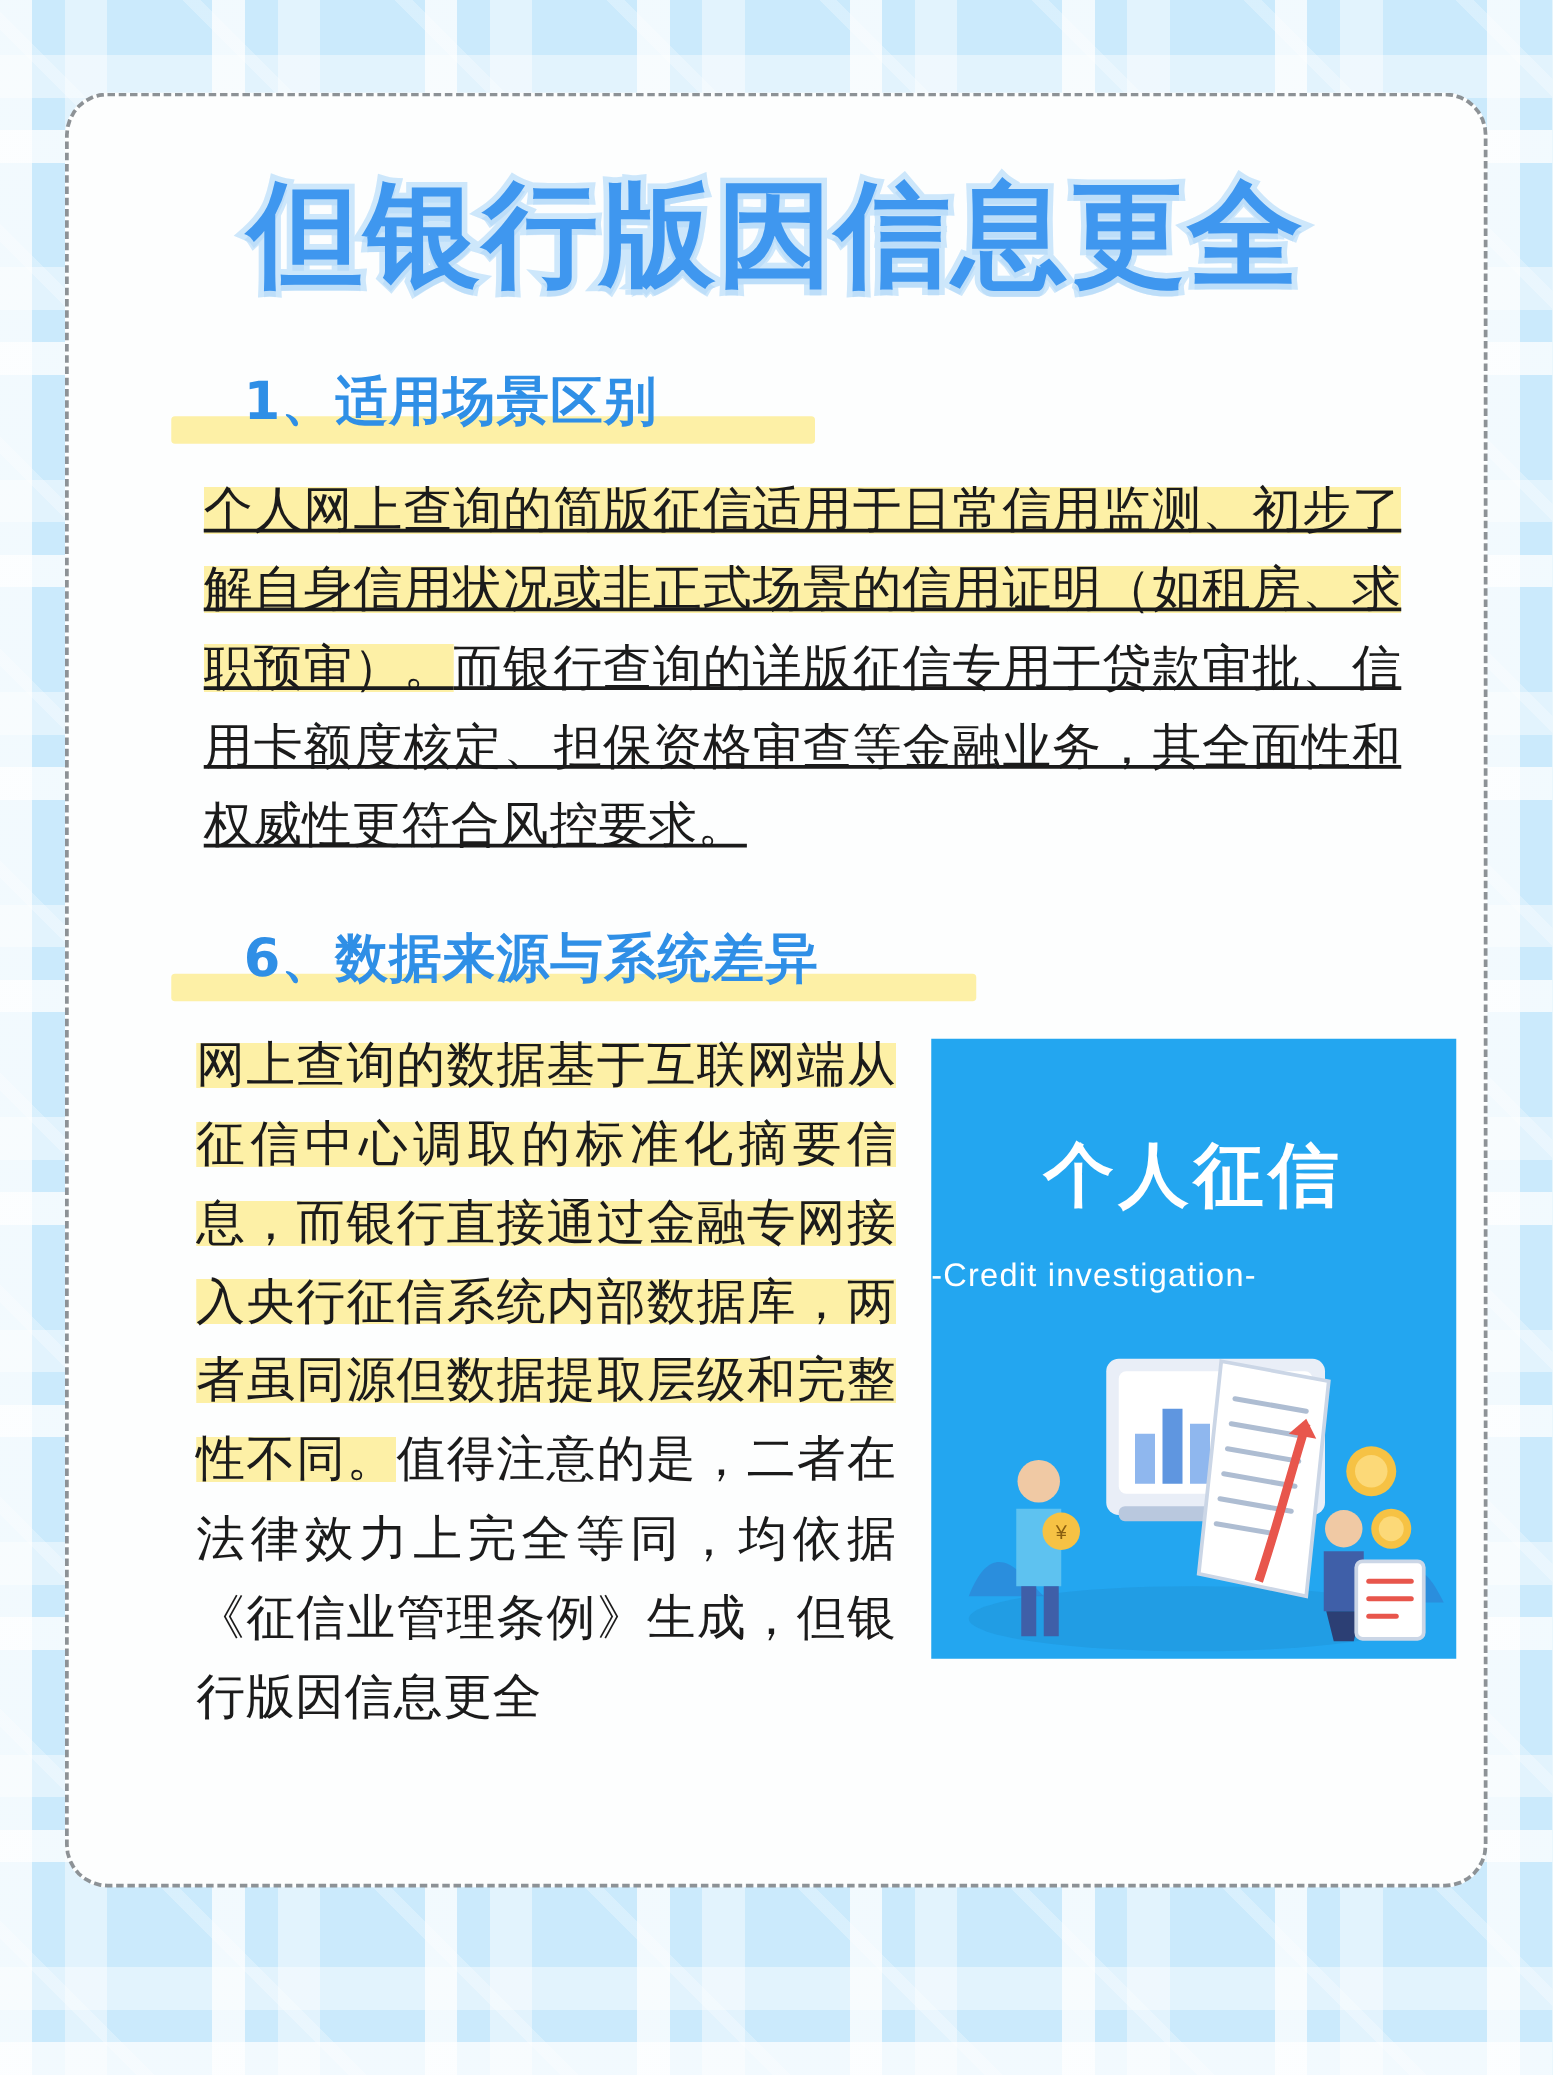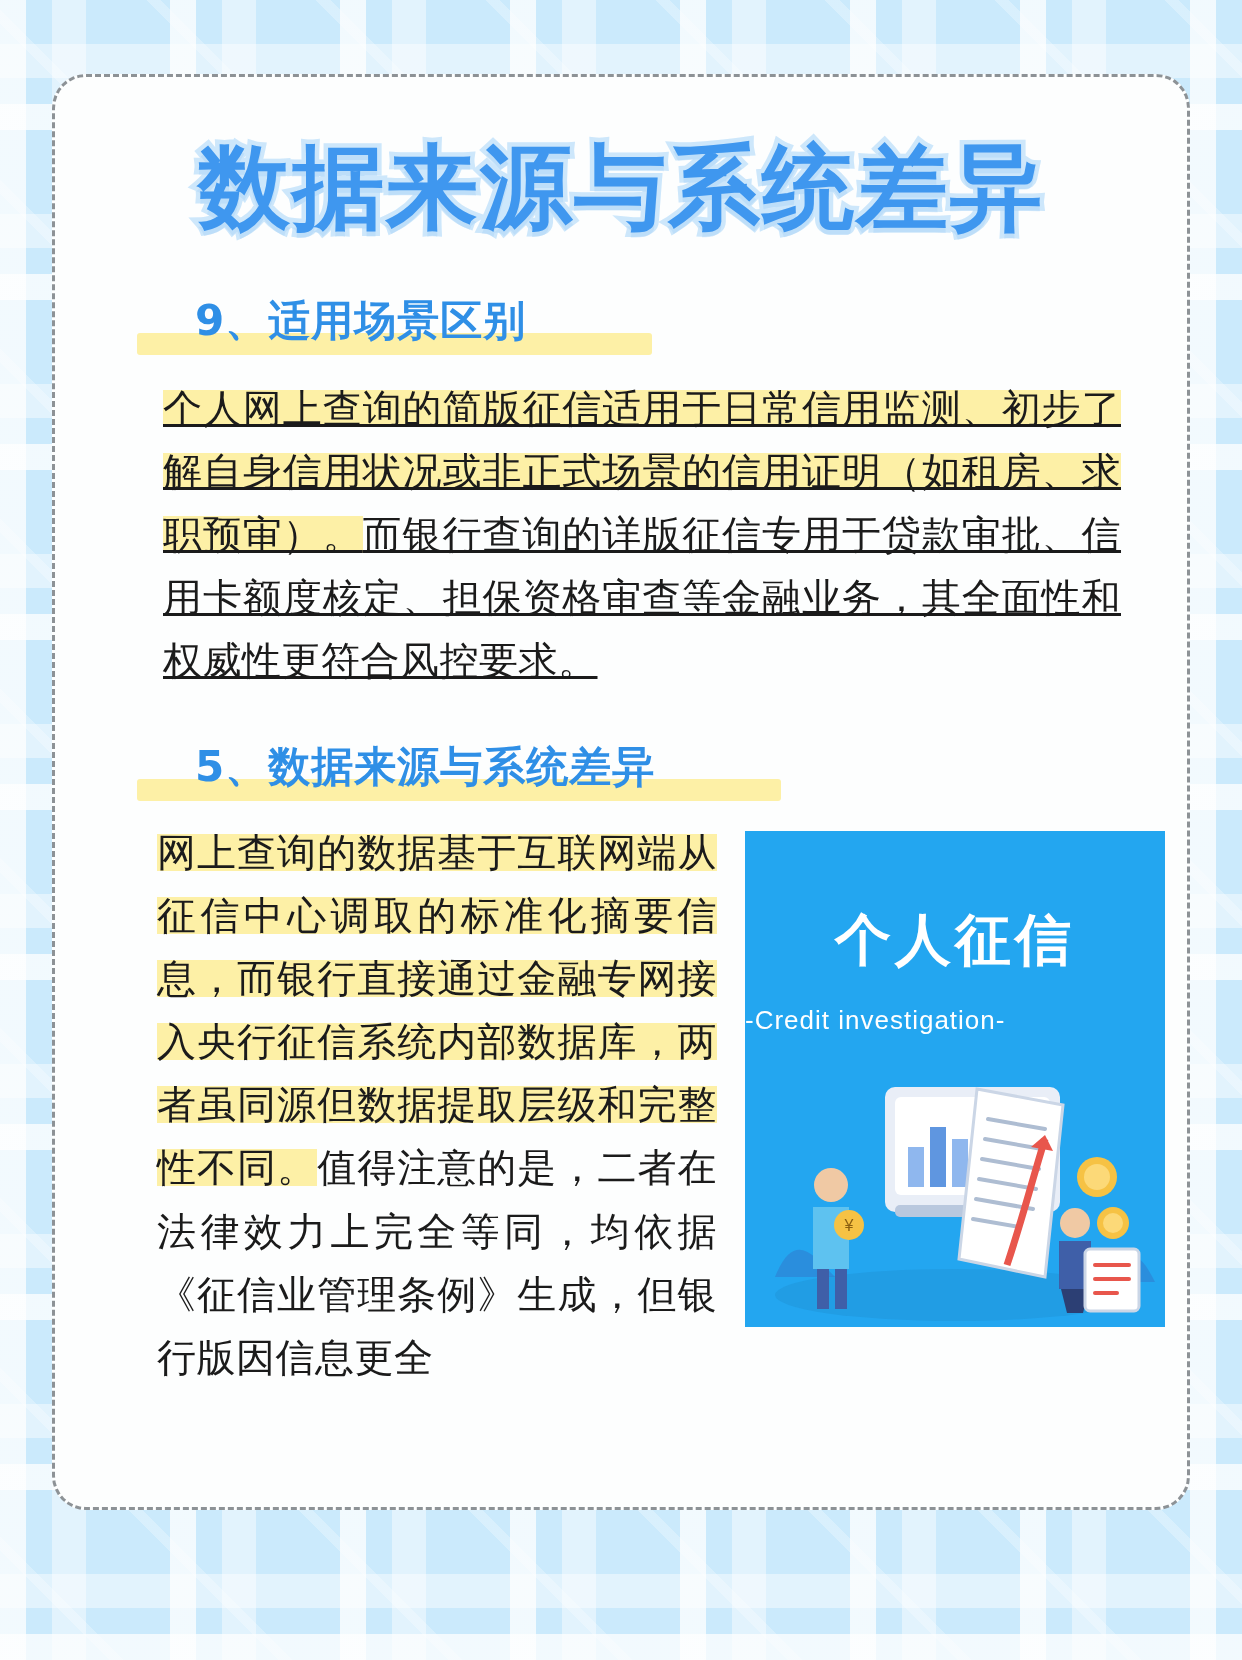--- a/index.html
+++ b/index.html
@@ -178,35 +178,35 @@
 </head>
 <body>
 
 <div class="bg">
   <div class="bg-diag"></div>
 </div>
 
 <div class="card">
 
   <div class="title">
-    <span class="title-line">数据来源与系统差异</span>
+    <span class="title-line">但银行版因信息更全</span>
   </div>
 
   <div class="section">
     <div class="sec-head-wrap">
-      <div class="sec-head">9、适用场景区别</div>
+      <div class="sec-head">1、适用场景区别</div>
     </div>
     <p class="body-text p1">
       <span class="hl">个人网上查询的简版征信适用于日常信用监测、初步了解自身信用状况或非正式场景的信用证明（如租房、求职预审）。</span><span>而银行查询的详版征信专用于贷款审批、信用卡额度核定、担保资格审查等金融业务，其全面性和权威性更符合风控要求。</span>
     </p>
   </div>
 
   <div class="section">
     <div class="sec-head-wrap">
-      <div class="sec-head">5、数据来源与系统差异</div>
+      <div class="sec-head">6、数据来源与系统差异</div>
     </div>
 
     <div class="sec5-body">
       <div class="sec5-text">
         <span class="hl">网上查询的数据基于互联网端从征信中心调取的标准化摘要信息，而银行直接通过金融专网接入央行征信系统内部数据库，两者虽同源但数据提取层级和完整性不同。</span><span>值得注意的是，二者在法律效力上完全等同，均依据《征信业管理条例》生成，但银行版因信息更全</span>
       </div>
 
       <div class="illus">
         <div class="illus-title">个人征信</div>
         <div class="illus-sub">-Credit investigation-</div>

